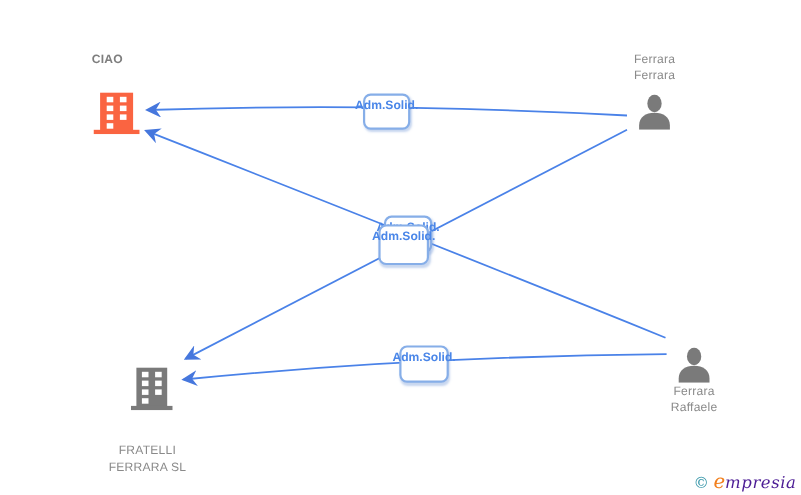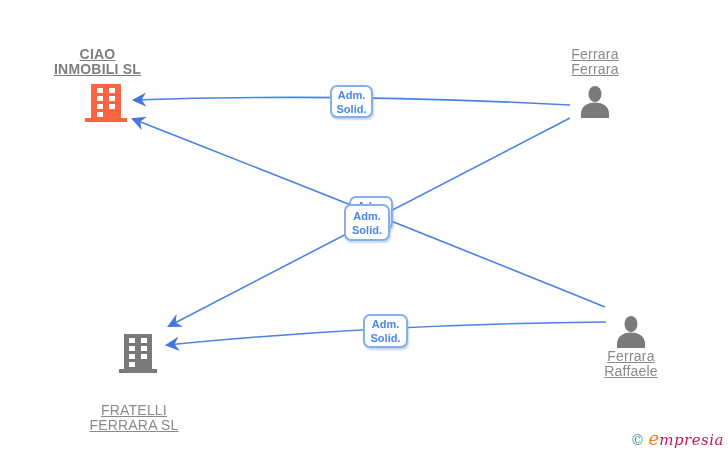--- a/index.html
+++ b/index.html
@@ -7,60 +7,58 @@
     position:relative;
     width:728px;height:450px;
     background:#ffffff;
     overflow:hidden;
     font-family:"Liberation Sans", sans-serif;
   }
   #edges-svg{position:absolute;left:0;top:0;width:728px;height:450px;}
   .node-label{
     position:absolute;
     text-align:center;
-    font-size:14px;
+    font-size:11px;
     line-height:15px;
     color:#8a8a8a;
     letter-spacing:0.2px;
-    text-decoration:underline;
   }
   .node-label.company-main{
     font-weight:bold;
     color:#7e7e7e;
   }
   .node-icon{position:absolute;}
   .edge-label{
     position:absolute;
     background:#ffffff;
     border:2px solid #86aee8;
     border-radius:7px;
     box-shadow:1px 2px 2px rgba(130,165,220,0.45);
     color:#4a86e8;
     font-size:11px;
     font-weight:bold;
     line-height:14px;
     text-align:center;
     padding:2px 4px;
     box-sizing:border-box;
     display:flex;
-    flex-direction:column;
     justify-content:center;
   }
   #watermark{
     position:absolute;
     right:4px;
     top:428px;
     font-family:"DejaVu Serif", serif;
     font-style:italic;
     font-size:15px;
     white-space:nowrap;
   }
   #watermark .wm-copy{color:#3696a8;font-style:normal;font-size:14px;margin-right:4px;}
   #watermark .wm-e{color:#f2801e;font-size:18px;}
-  #watermark .wm-rest{color:#be185d;letter-spacing:0.5px;}
+  #watermark .wm-rest{color:#4c1d95;letter-spacing:0.5px;}
 </style>
 </head>
 <body>
 
 <div id="canvas">
 
   <svg id="edges-svg" viewBox="0 0 728 450">
     <defs>
       <marker id="arrowhead" viewBox="0 0 10 10" refX="8.5" refY="5" markerWidth="9" markerHeight="9" orient="auto-start-reverse">
         <path d="M0,0 L10,5 L0,10 L3.2,5 Z" fill="#4677dd"></path>
@@ -87,21 +85,20 @@
     <span>Solid.</span>
   </div>
 
   <div class="edge-label" style="left:363px;top:314px;width:45px;height:34px;">
     <span>Adm.</span>
     <span>Solid.</span>
   </div>
 
   <div class="node-label company-main" style="left:40px;top:47px;width:115px;">
     <div>CIAO</div>
-    <div>INMOBILI SL</div>
   </div>
   <div class="node-icon" style="left:85px;top:84px;">
     <svg width="42" height="38" viewBox="0 0 42 38">
       <g fill="#fa6441">
         <rect x="6" y="0" width="30" height="35"></rect>
         <rect x="0" y="34" width="42" height="4"></rect>
       </g>
       <g fill="#ffffff">
         <rect x="12" y="4" width="6" height="5"></rect>
         <rect x="24" y="4" width="6" height="5"></rect>

